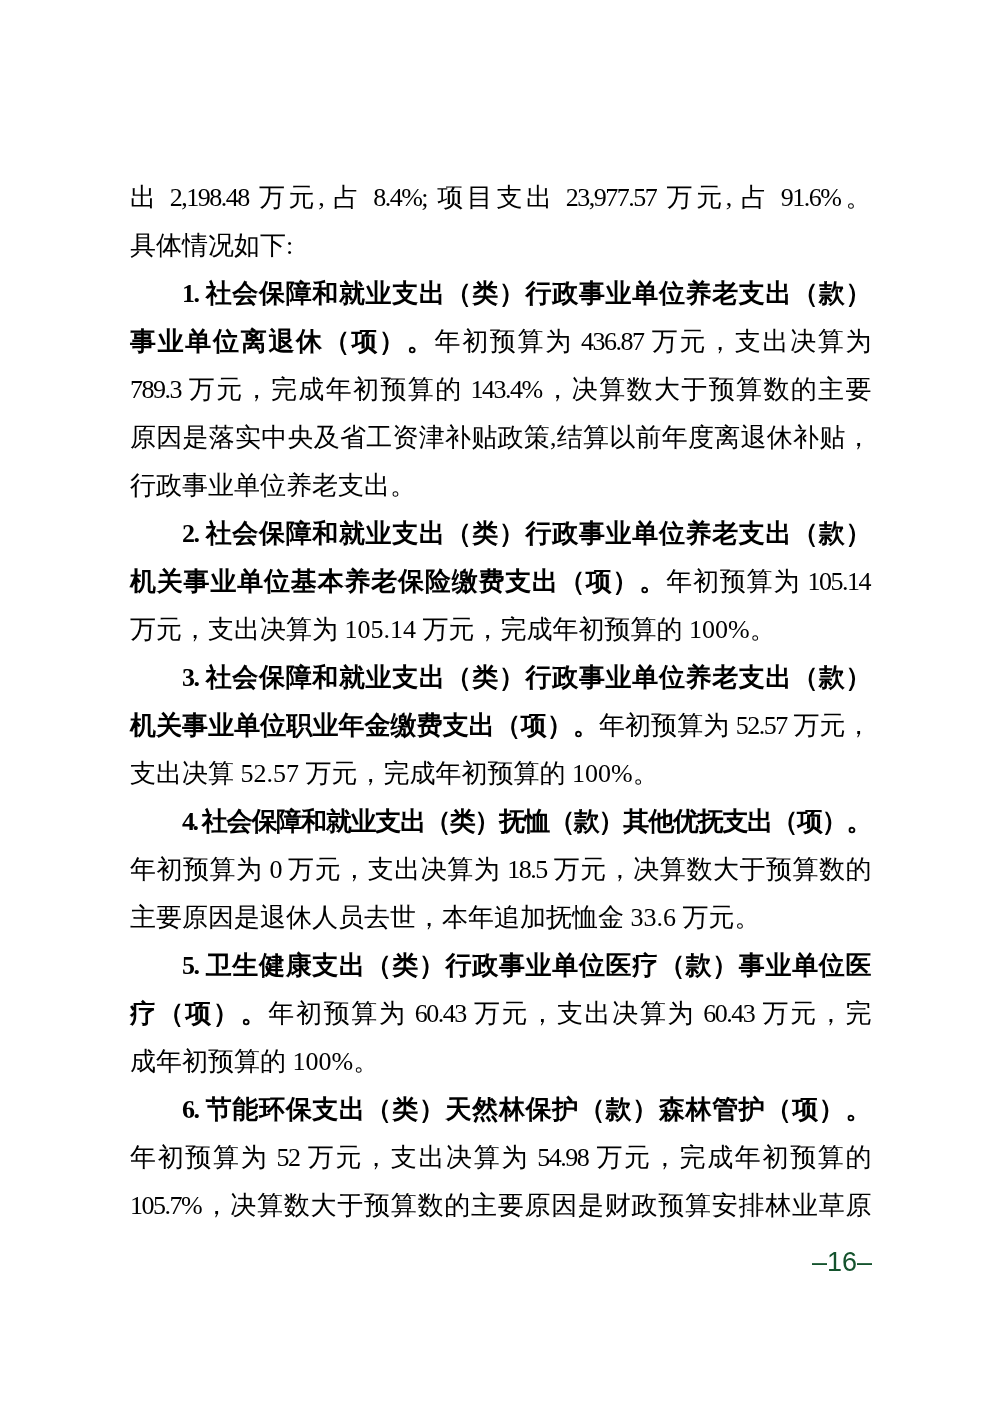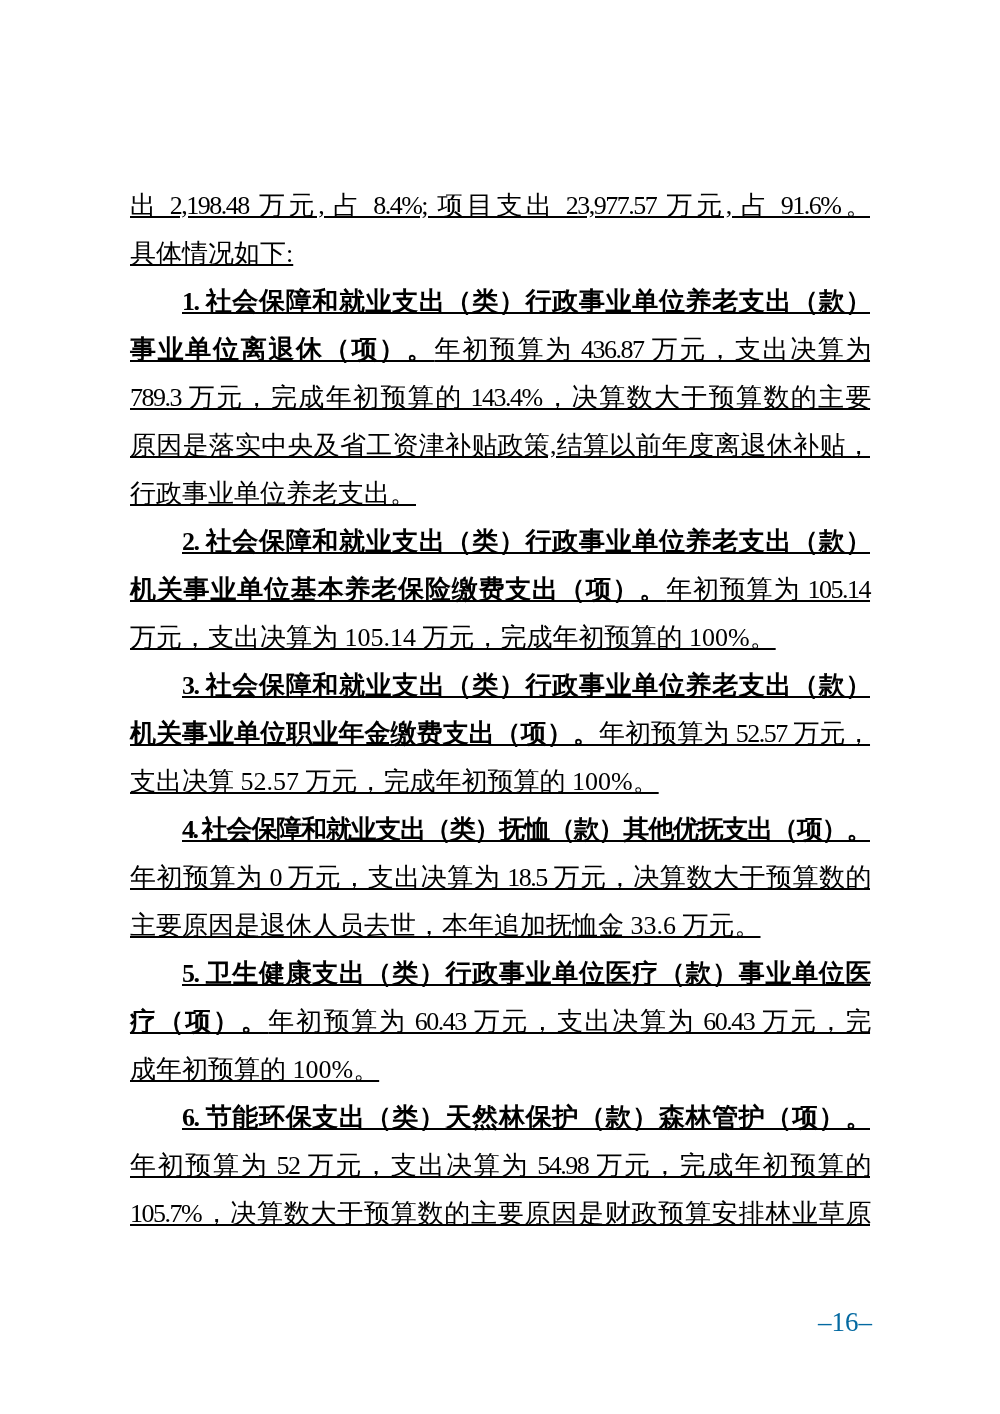--- a/index.html
+++ b/index.html
@@ -8,23 +8,22 @@
     width: 1000px;
     height: 1414px;
     background: #ffffff;
     margin: 0 auto;
     overflow: hidden;
     color: #000;
   }
   .content {
     position: absolute;
     left: 130px;
-    top: 182px;
+    top: 174px;
     width: 740px;
-    text-decoration: underline;
   }
   .line {
     height: 48px;
     line-height: 48px;
     font-size: 26px;
     font-family: "Liberation Serif", "DejaVu Serif", serif;
     text-align: justify;
     white-space: normal;
   }
   
@@ -33,27 +32,27 @@
     letter-spacing: -1.5px;
   }
   
   .tight { letter-spacing: -2.5px; }
   
   .ind { text-indent: 52px; }
   
   .bd { font-weight: bold; }
   .footer {
     position: absolute;
-    top: 1304px;
+    top: 1244px;
     right: 128px;
     height: 36px;
     line-height: 36px;
     font-size: 27px;
-    font-family: Liberation Serif, serif;
-    color: #0369a1;
+    font-family: Liberation Sans, sans-serif;
+    color: #14532d;
   }
 </style>
 </head>
 <body>
 
 <div class="page">
   <div class="content">
 
     <div>
       <div class="line j"><span>出 2,198.48 万元, 占 8.4%; 项目支出 23,977.57 万元, 占 91.6%。</span></div>

